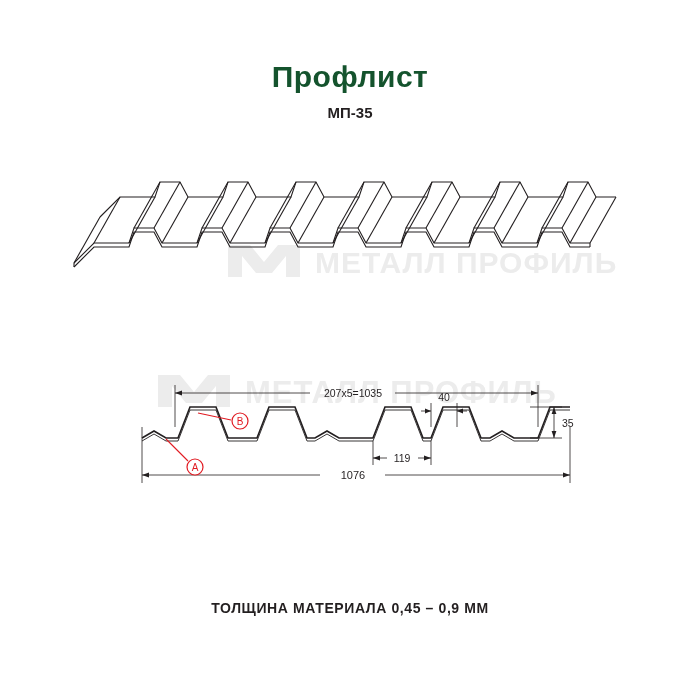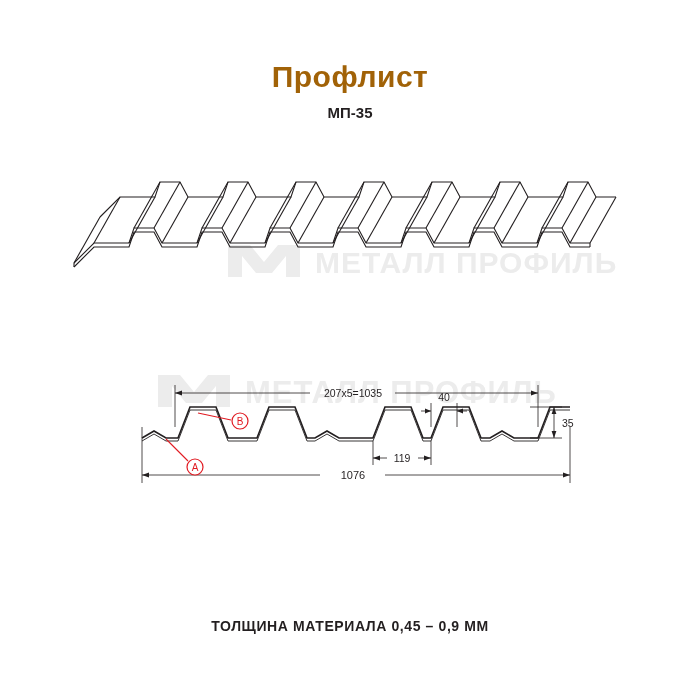--- a/index.html
+++ b/index.html
@@ -22,35 +22,35 @@
   }
   .title {
     position: absolute;
     top: 60px;
     left: 0;
     width: 700px;
     text-align: center;
     font-size: 30px;
     font-weight: bold;
     letter-spacing: 0.5px;
-    color: #a16207;
+    color: #14532d;
   }
   .subtitle {
     position: absolute;
     top: 104px;
     left: 0;
     width: 700px;
     text-align: center;
     font-size: 15px;
     font-weight: bold;
     color: #231f20;
   }
   .footer-note {
     position: absolute;
-    top: 618px;
+    top: 600px;
     left: 0;
     width: 700px;
     text-align: center;
     font-size: 14px;
     font-weight: bold;
     letter-spacing: 0.6px;
     color: #231f20;
   }
   .iso-wrap {
     position: absolute;

